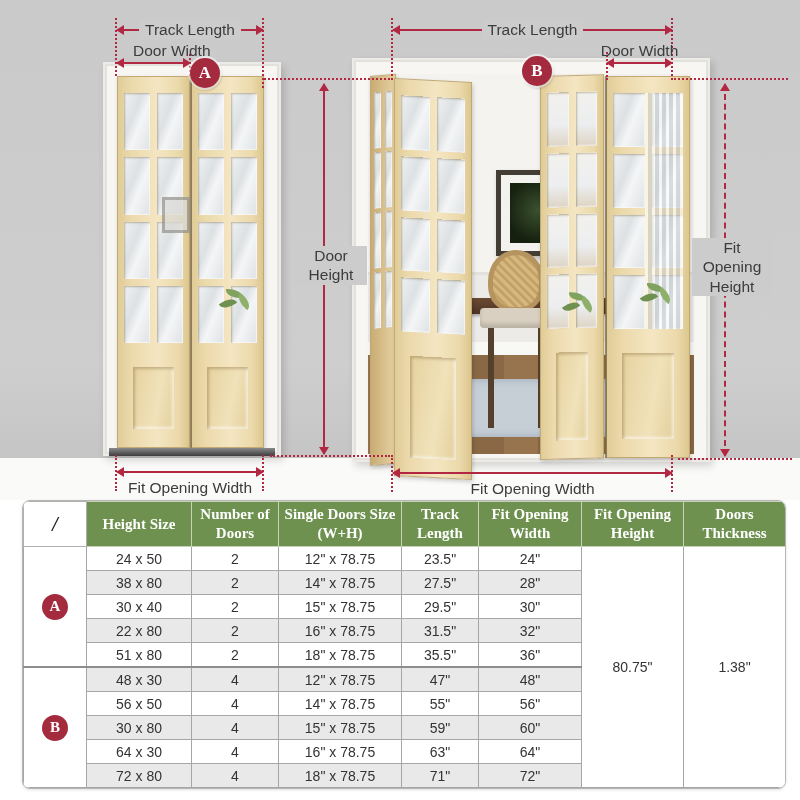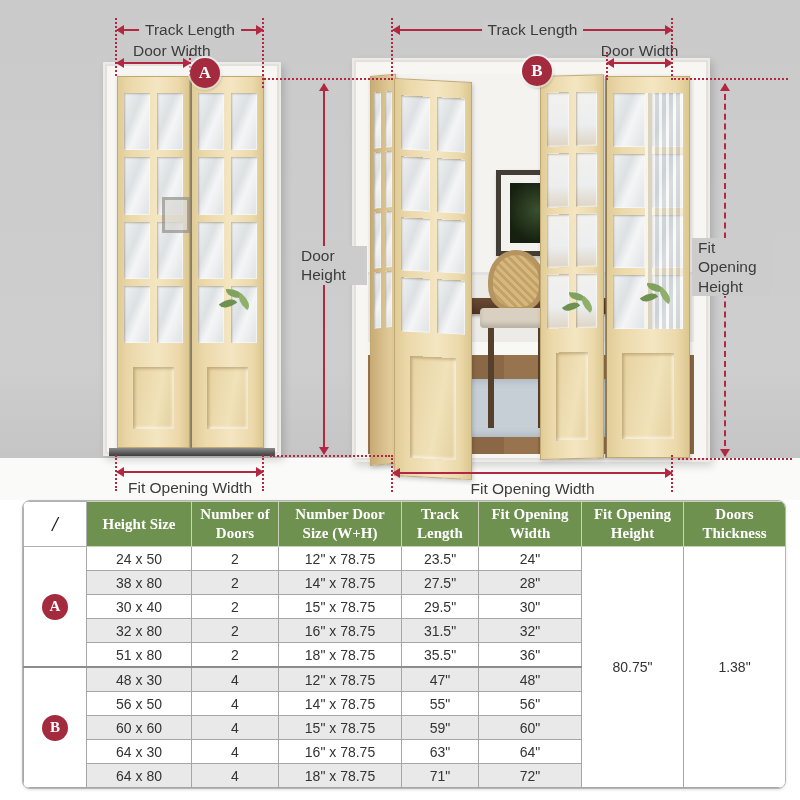--- a/index.html
+++ b/index.html
@@ -72,21 +72,21 @@
   .arrow-v{position:absolute;width:2px;background:var(--red);z-index:30;}
   .arrow-v.dashed{width:0;background:none;border-left:2px dashed var(--red);}
   .arrow-v::before{content:"";position:absolute;left:-4px;top:-1px;border:5px solid transparent;border-top:0;border-bottom:8px solid var(--red);}
   .arrow-v::after{content:"";position:absolute;left:-4px;bottom:-1px;border:5px solid transparent;border-bottom:0;border-top:8px solid var(--red);}
   .arrow-v.dashed::before{left:-6px;}
   .arrow-v.dashed::after{left:-6px;}
   .dot-v{position:absolute;width:0;border-left:2px dotted var(--red);z-index:28;}
   .dot-h{position:absolute;height:0;border-top:2px dotted var(--red);z-index:28;}
   .dim-label{position:absolute;font-size:15.5px;line-height:1.25;color:var(--ink);white-space:nowrap;z-index:32;}
   .dim-label.wallbg{background:var(--wall);padding:0 6px;}
-  .dim-label.multiline{white-space:normal;}
+  .dim-label.multiline{white-space:normal;text-align:center;}
   .arrow-h .dim-label.inline{left:50%;top:50%;transform:translate(-50%,-50%);}
   .arrow-h .dim-label.above{left:50%;top:-21px;transform:translateX(-50%);}
   .arrow-h .dim-label.below{left:50%;top:7px;transform:translateX(-50%);}
   .badge{position:absolute;width:30px;height:30px;border-radius:50%;background:var(--badge);color:#fff;
          display:flex;align-items:center;justify-content:center;z-index:40;
          font-family:"Liberation Serif",serif;font-weight:bold;font-size:17px;
          box-shadow:0 0 0 2px rgba(255,255,255,.55),1px 2px 3px rgba(0,0,0,.3);}
   
   .spec-table-wrap{position:absolute;left:22px;top:500px;width:762px;background:#fff;
         border:1px solid #b5b5b5;border-radius:8px;overflow:hidden;box-shadow:0 1px 3px rgba(0,0,0,.12);}
@@ -298,21 +298,21 @@
         <col style="width:77px">
           <col style="width:103px">
           <col style="width:102px">
           <col style="width:102px">
       </colgroup>
       <thead>
         <tr>
           <th class="corner">/</th>
           <th>Height Size</th>
           <th>Number of  Doors</th>
-          <th>Number Door Size (W+H)</th>
+          <th>Single Doors Size (W+H)</th>
           <th>Track Length</th>
           <th>Fit Opening Width</th>
           <th>Fit Opening Height</th>
           <th>Doors Thickness</th>
         </tr>
       </thead>
       <tbody>
           <tr>
             <td rowspan="5" class="badge-cell">
               <div class="badge">A</div>
@@ -333,21 +333,21 @@
             <td class="stripe">28"</td>
           </tr>
           <tr>
             <td class="stripe">30 x 40</td>
             <td class="stripe">2</td>
             <td class="stripe">15" x 78.75</td>
             <td class="stripe">29.5"</td>
             <td class="stripe">30"</td>
           </tr>
           <tr class="gray">
-            <td class="stripe">32 x 80</td>
+            <td class="stripe">22 x 80</td>
             <td class="stripe">2</td>
             <td class="stripe">16" x 78.75</td>
             <td class="stripe">31.5"</td>
             <td class="stripe">32"</td>
           </tr>
           <tr>
             <td class="stripe">51 x 80</td>
             <td class="stripe">2</td>
             <td class="stripe">18" x 78.75</td>
             <td class="stripe">35.5"</td>
@@ -364,35 +364,35 @@
             <td class="stripe">48"</td>
           </tr>
           <tr>
             <td class="stripe">56 x 50</td>
             <td class="stripe">4</td>
             <td class="stripe">14" x 78.75</td>
             <td class="stripe">55"</td>
             <td class="stripe">56"</td>
           </tr>
           <tr class="gray">
-            <td class="stripe">60 x 60</td>
+            <td class="stripe">30 x 80</td>
             <td class="stripe">4</td>
             <td class="stripe">15" x 78.75</td>
             <td class="stripe">59"</td>
             <td class="stripe">60"</td>
           </tr>
           <tr>
             <td class="stripe">64 x 30</td>
             <td class="stripe">4</td>
             <td class="stripe">16" x 78.75</td>
             <td class="stripe">63"</td>
             <td class="stripe">64"</td>
           </tr>
           <tr class="gray">
-            <td class="stripe">64 x 80</td>
+            <td class="stripe">72 x 80</td>
             <td class="stripe">4</td>
             <td class="stripe">18" x 78.75</td>
             <td class="stripe">71"</td>
             <td class="stripe">72"</td>
           </tr>
         </tbody>
     </table>
   </div>
 
 </div>

